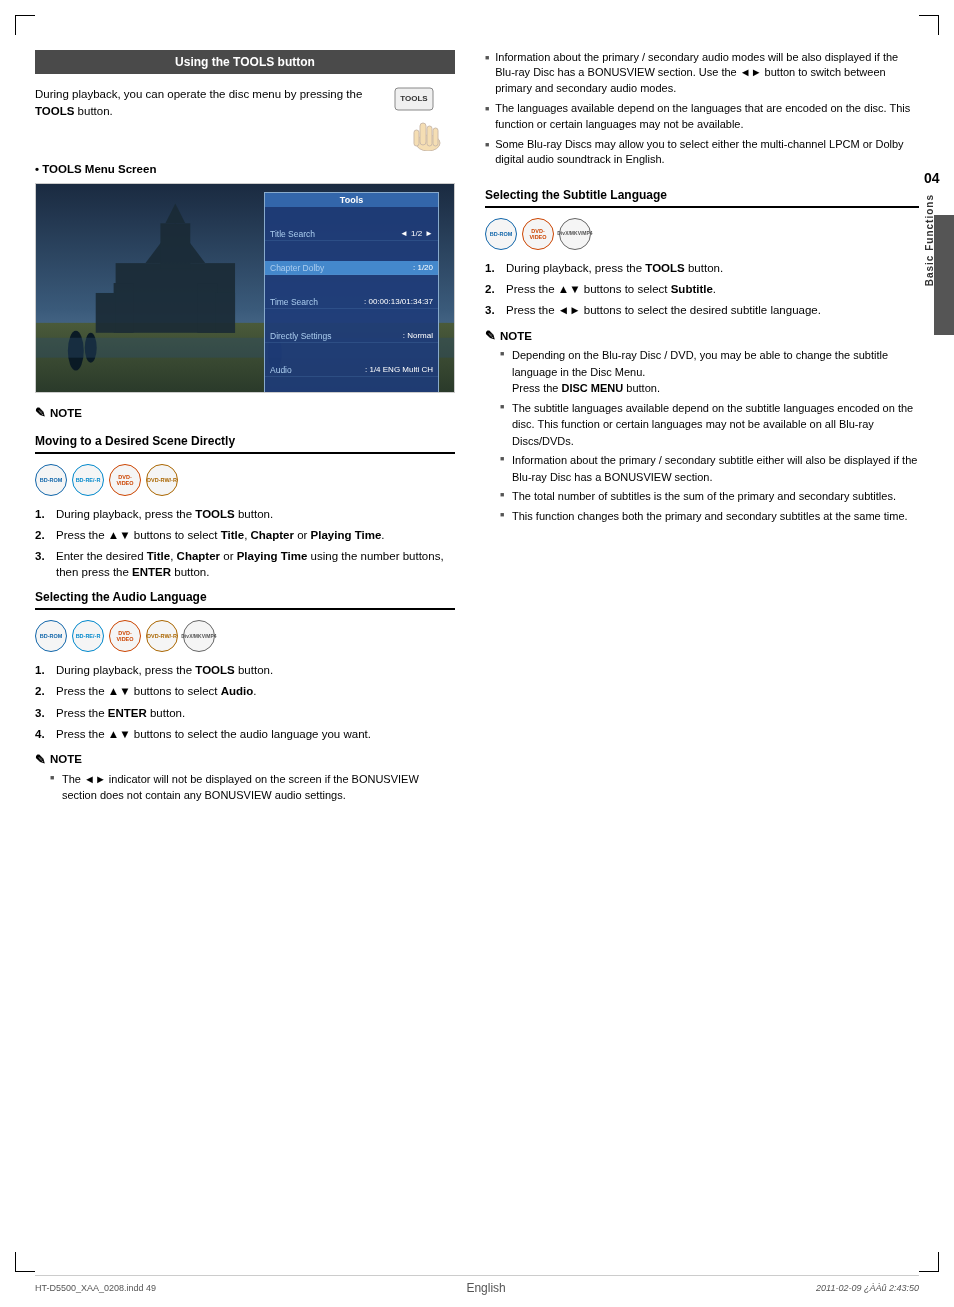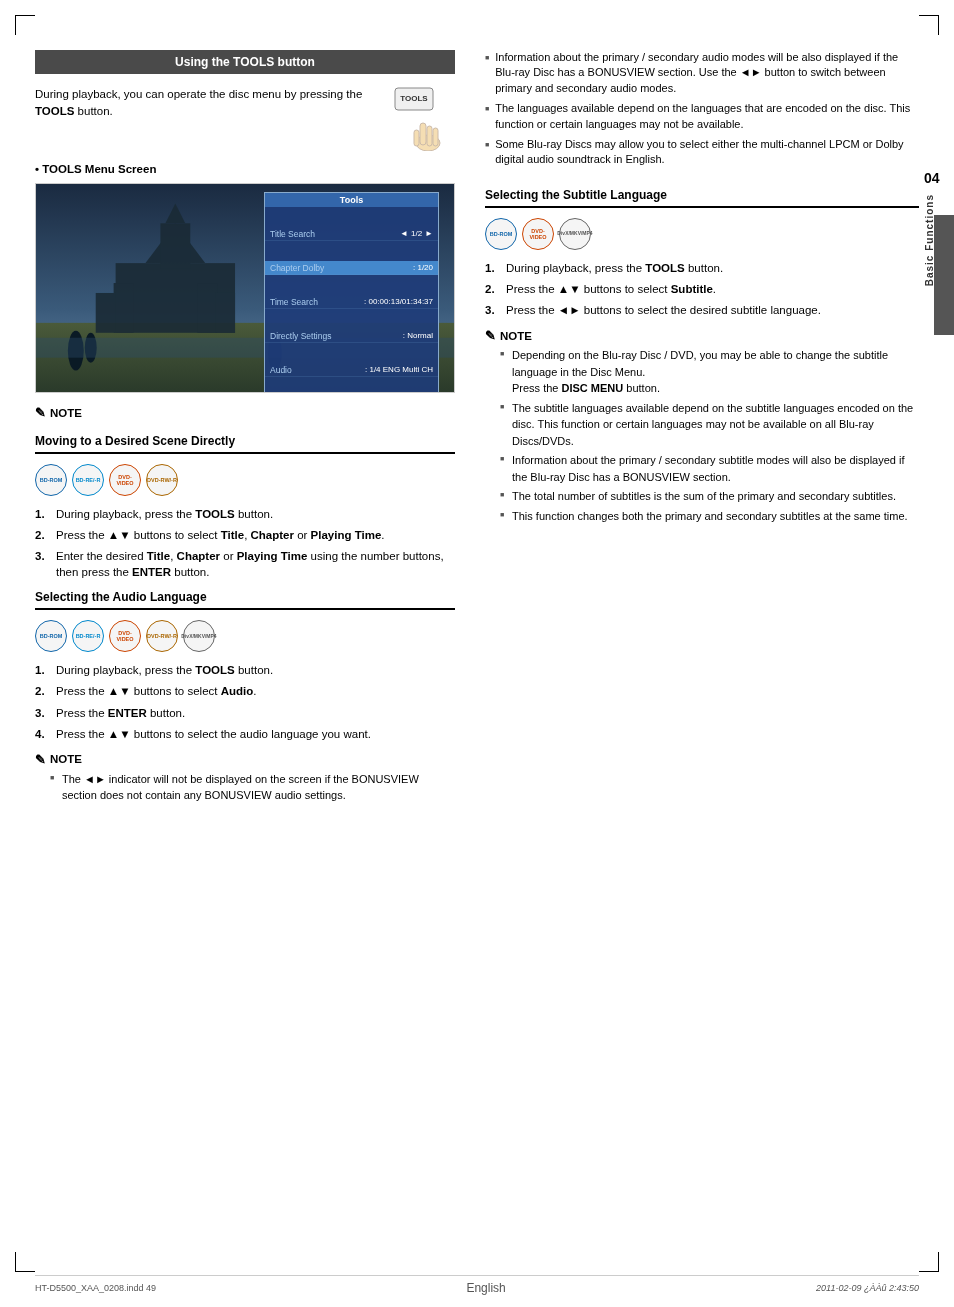--- a/index.html
+++ b/index.html
@@ -588,21 +588,21 @@
           <span>NOTE</span>
         </div>
         <ul class="note-content">
           <li>
             <span>Depending on the Blu-ray Disc / DVD, you may be able to change the subtitle language in the Disc Menu.<br>Press the <b>DISC MENU</b> button.</span>
           </li>
           <li>
             <span>The subtitle languages available depend on the subtitle languages encoded on the disc. This function or certain languages may not be available on all Blu-ray Discs/DVDs.</span>
           </li>
           <li>
-            <span>Information about the primary / secondary subtitle modes will also be displayed if the Blu-ray Disc has a BONUSVIEW section.</span>
+            <span>Information about the primary / secondary subtitle either will also be displayed if the Blu-ray Disc has a BONUSVIEW section.</span>
           </li>
           <li>
             <span>The total number of subtitles is the sum of the primary and secondary subtitles.</span>
           </li>
           <li>
             <span>This function changes both the primary and secondary subtitles at the same time.</span>
           </li>
         </ul>
       </div>
 

